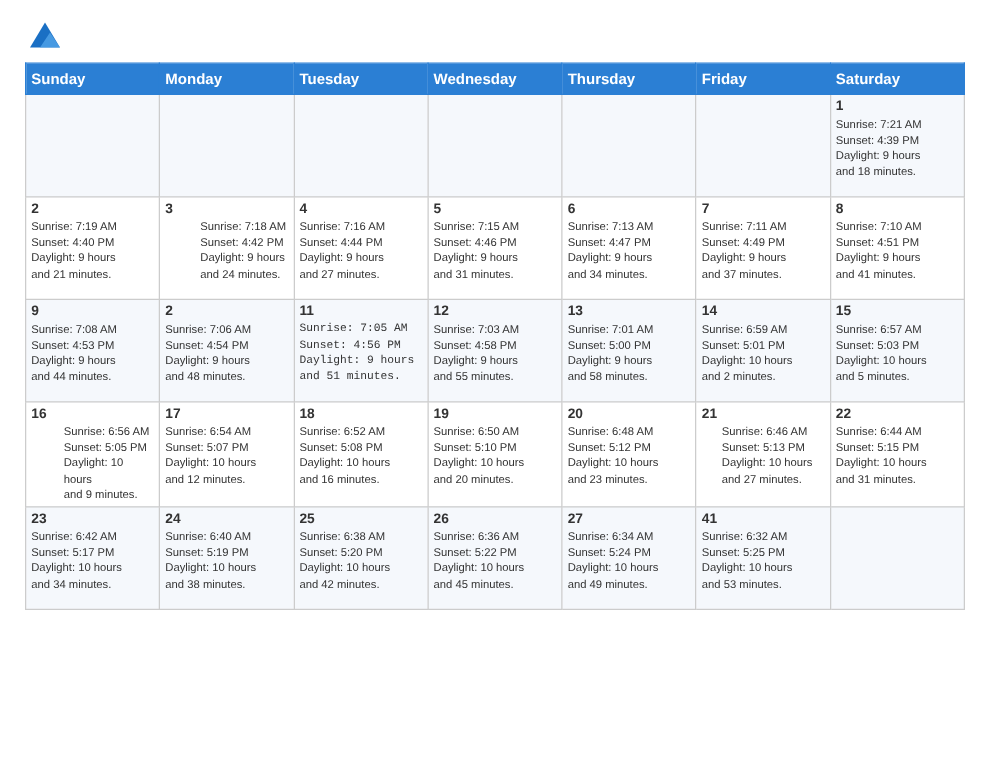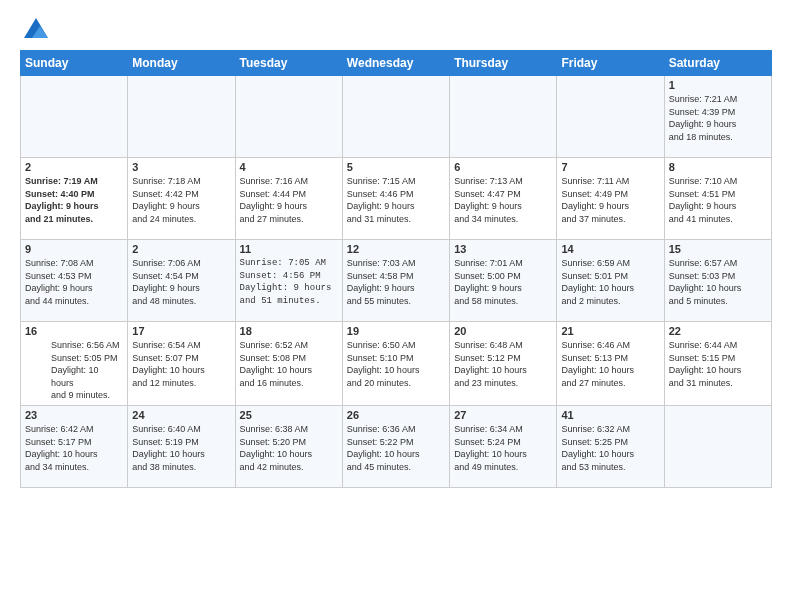--- a/index.html
+++ b/index.html
@@ -137,28 +137,28 @@
             <span class="day-num">1</span>
             <div class="day-info" style="white-space: pre-line;">Sunrise: 7:21 AM
 Sunset: 4:39 PM
 Daylight: 9 hours
 and 18 minutes.</div>
           </td>
         </tr>
         <tr>
           <td>
             <span class="day-num">2</span>
-            <div class="day-info" style="white-space: pre-line; font-weight: bold;">Sunrise: 7:19 AM
+            <div class="day-info" style="white-space: pre-line;">Sunrise: 7:19 AM
 Sunset: 4:40 PM
 Daylight: 9 hours
 and 21 minutes.</div>
           </td>
           <td>
             <span class="day-num">3</span>
-            <div class="day-info" style="white-space: pre-line;">Sunrise: 7:18 AM
+            <div class="day-info" style="white-space: pre-line; margin-left: 28px;">Sunrise: 7:18 AM
 Sunset: 4:42 PM
 Daylight: 9 hours
 and 24 minutes.</div>
           </td>
           <td>
             <span class="day-num">4</span>
             <div class="day-info" style="white-space: pre-line;">Sunrise: 7:16 AM
 Sunset: 4:44 PM
 Daylight: 9 hours
 and 27 minutes.</div>
@@ -274,21 +274,21 @@
           </td>
           <td>
             <span class="day-num">20</span>
             <div class="day-info" style="white-space: pre-line;">Sunrise: 6:48 AM
 Sunset: 5:12 PM
 Daylight: 10 hours
 and 23 minutes.</div>
           </td>
           <td>
             <span class="day-num">21</span>
-            <div class="day-info" style="white-space: pre-line;">Sunrise: 6:46 AM
+            <div class="day-info" style="white-space: pre-line; margin-left: 16px;">Sunrise: 6:46 AM
 Sunset: 5:13 PM
 Daylight: 10 hours
 and 27 minutes.</div>
           </td>
           <td>
             <span class="day-num">22</span>
             <div class="day-info" style="white-space: pre-line;">Sunrise: 6:44 AM
 Sunset: 5:15 PM
 Daylight: 10 hours
 and 31 minutes.</div>

